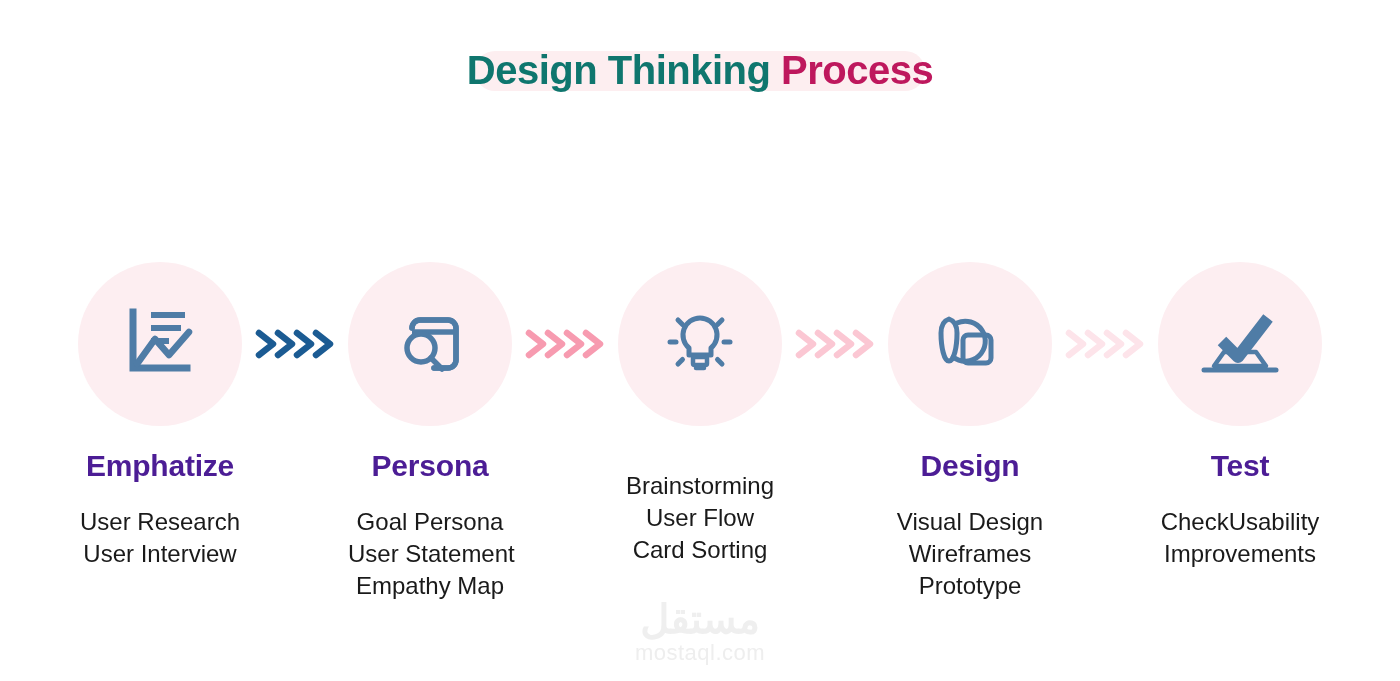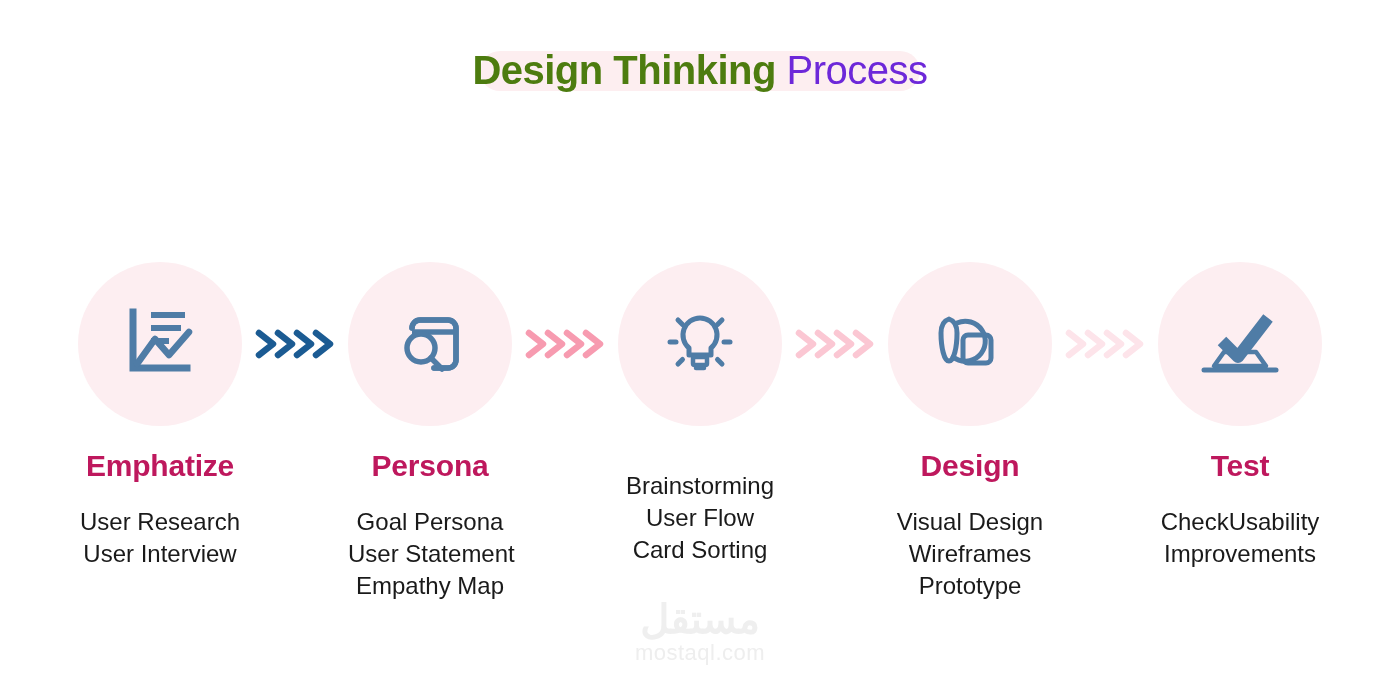--- a/index.html
+++ b/index.html
@@ -40,22 +40,22 @@
     top: 13px;
     height: 40px;
     background: #fdeef0;
     border-radius: 20px;
     z-index: 0;
   }
   .title-text {
     position: relative;
     z-index: 1;
   }
-  .title-accent { color: #4d7c0f; }
-  .title-plain  { color: #6d28d9; font-weight: normal; }
+  .title-accent { color: #0f766e; }
+  .title-plain  { color: #be185d; font-weight: bold; }
 
   
   .flow {
     position: absolute;
     top: 262px;
     left: 0;
     width: 1400px;
     height: 180px;
     display: flex;
     align-items: flex-start;
@@ -97,21 +97,21 @@
   }
   .label-col {
     width: 164px;
     flex: 0 0 auto;
     text-align: center;
   }
   .label-spacer { width: 106px; flex: 0 0 auto; }
   .step-name {
     font-size: 30px;
     font-weight: bold;
-    color: #be185d;
+    color: #4c1d95;
     letter-spacing: -0.2px;
     line-height: 36px;
     white-space: nowrap;
   }
   .step-items {
     margin-top: 22px;
     font-size: 24px;
     color: #1a1a1a;
     line-height: 32px;
     white-space: nowrap;

